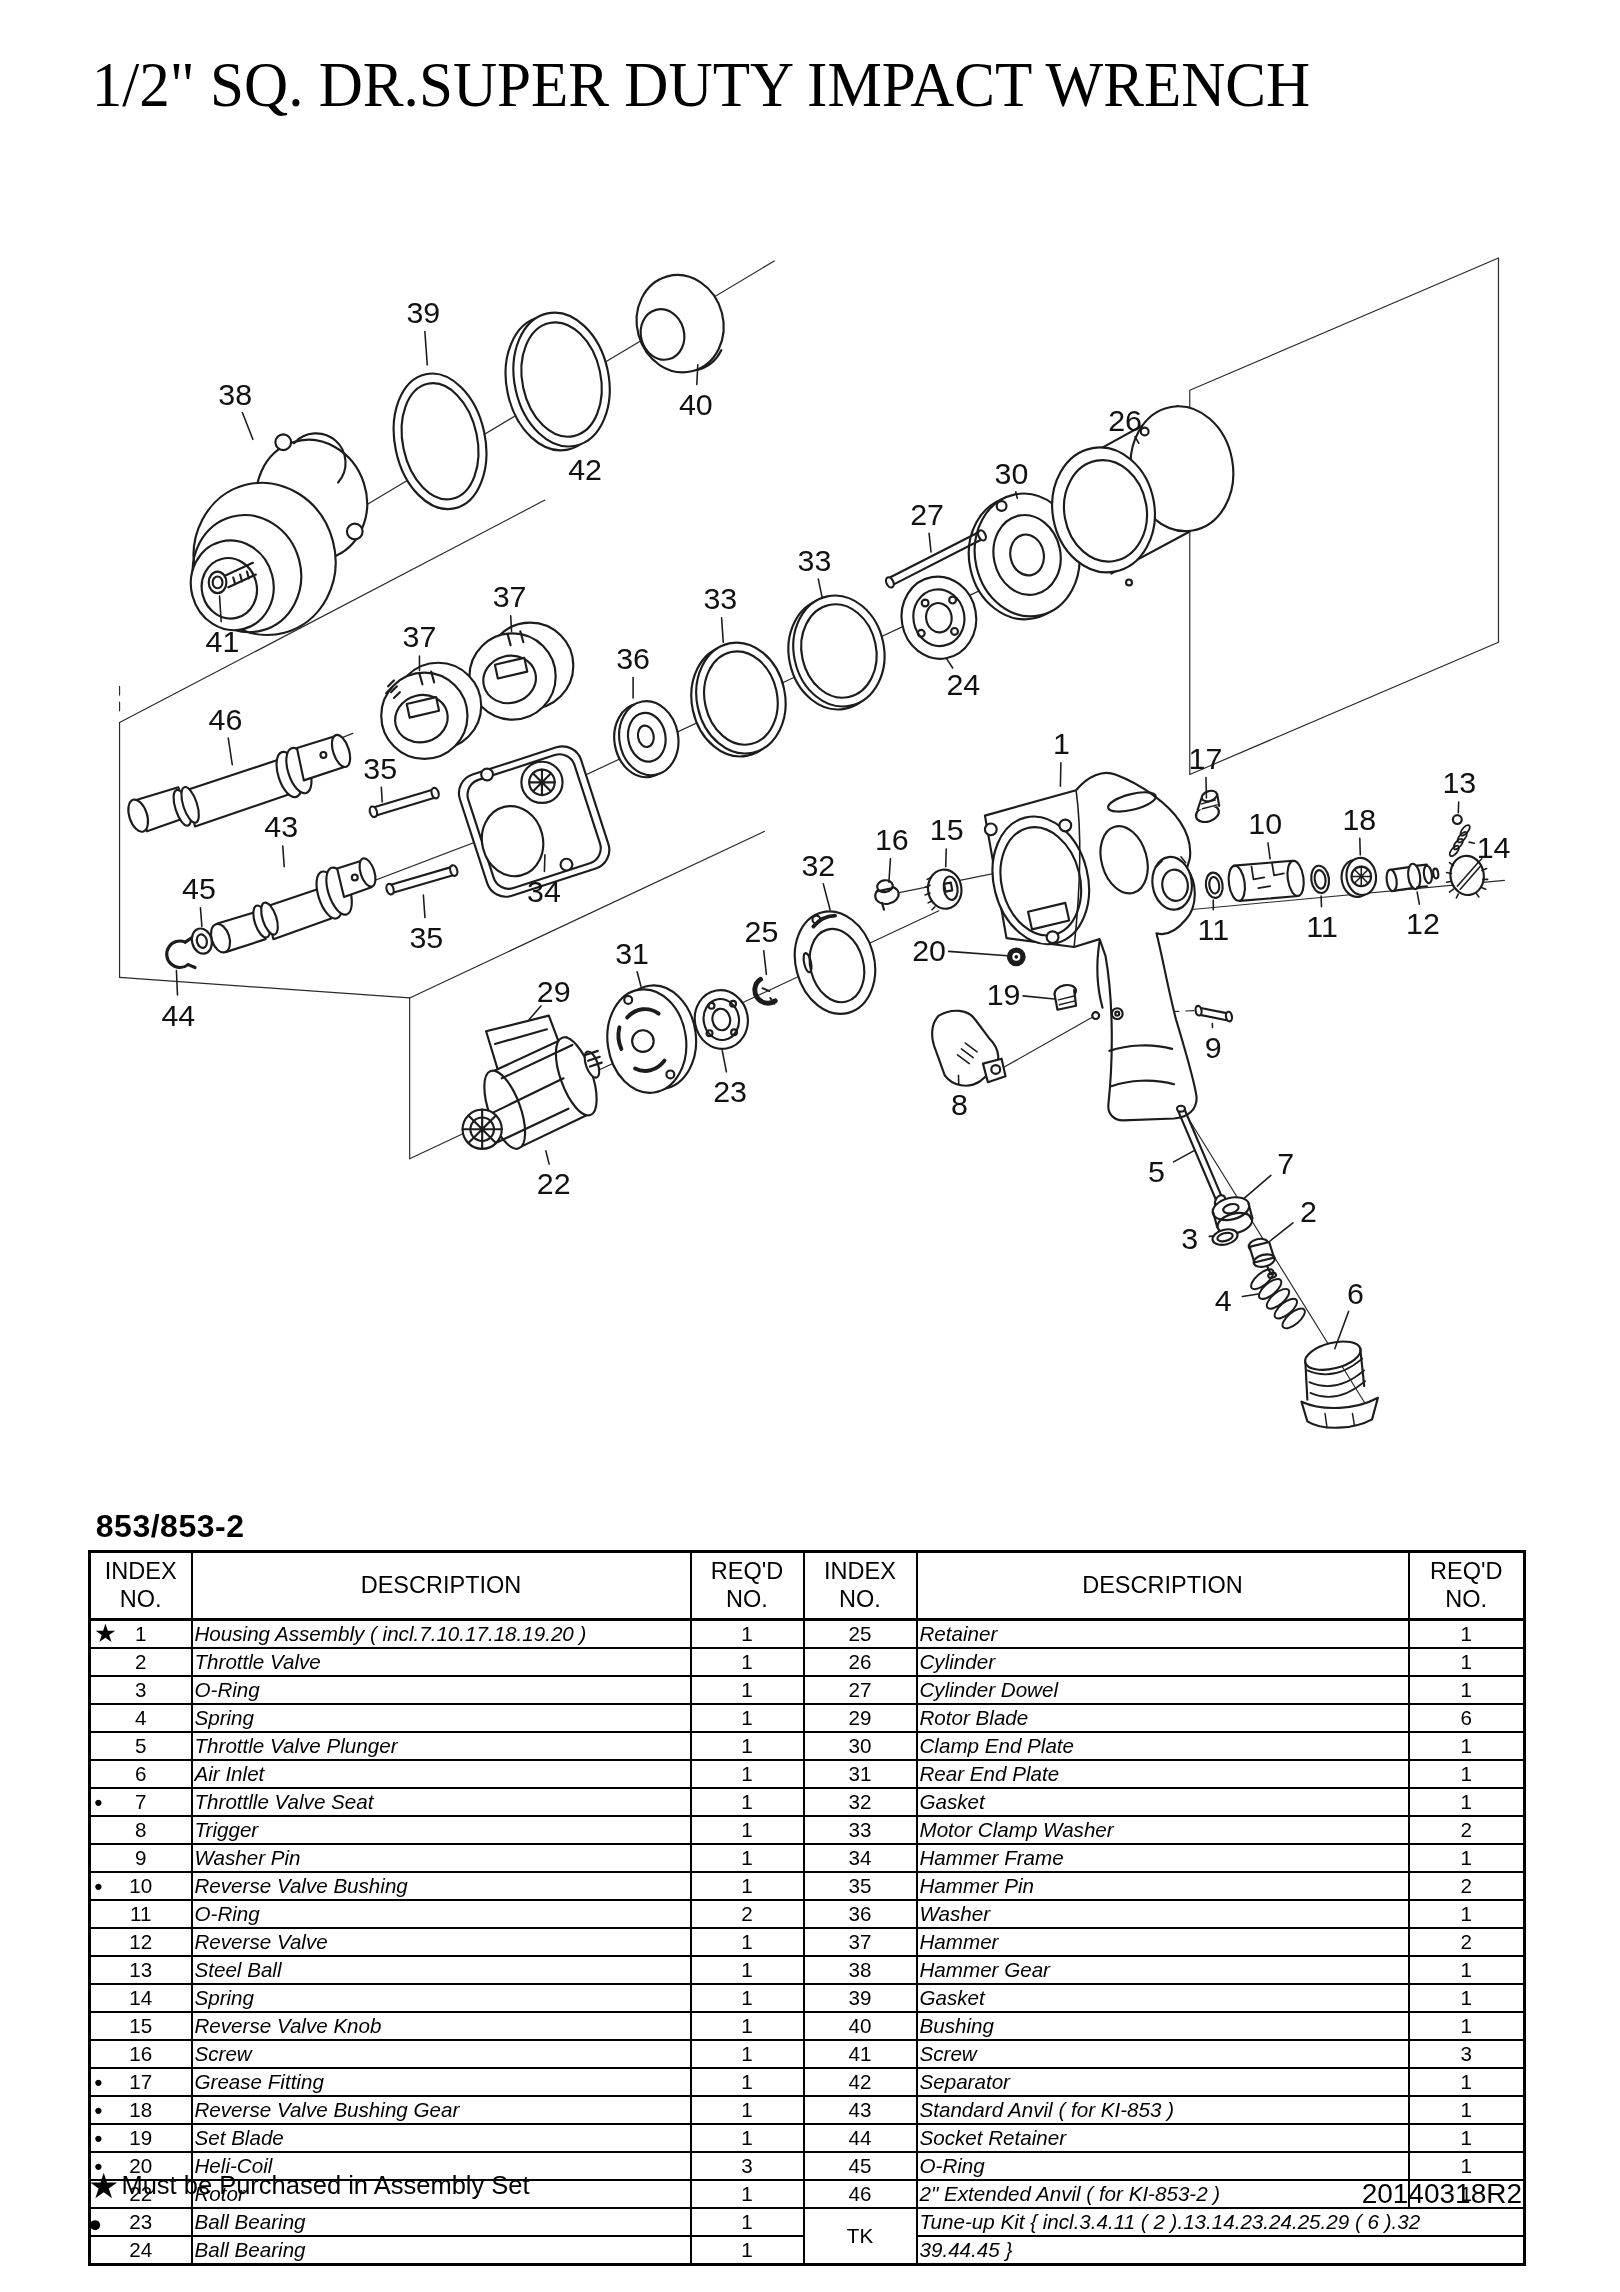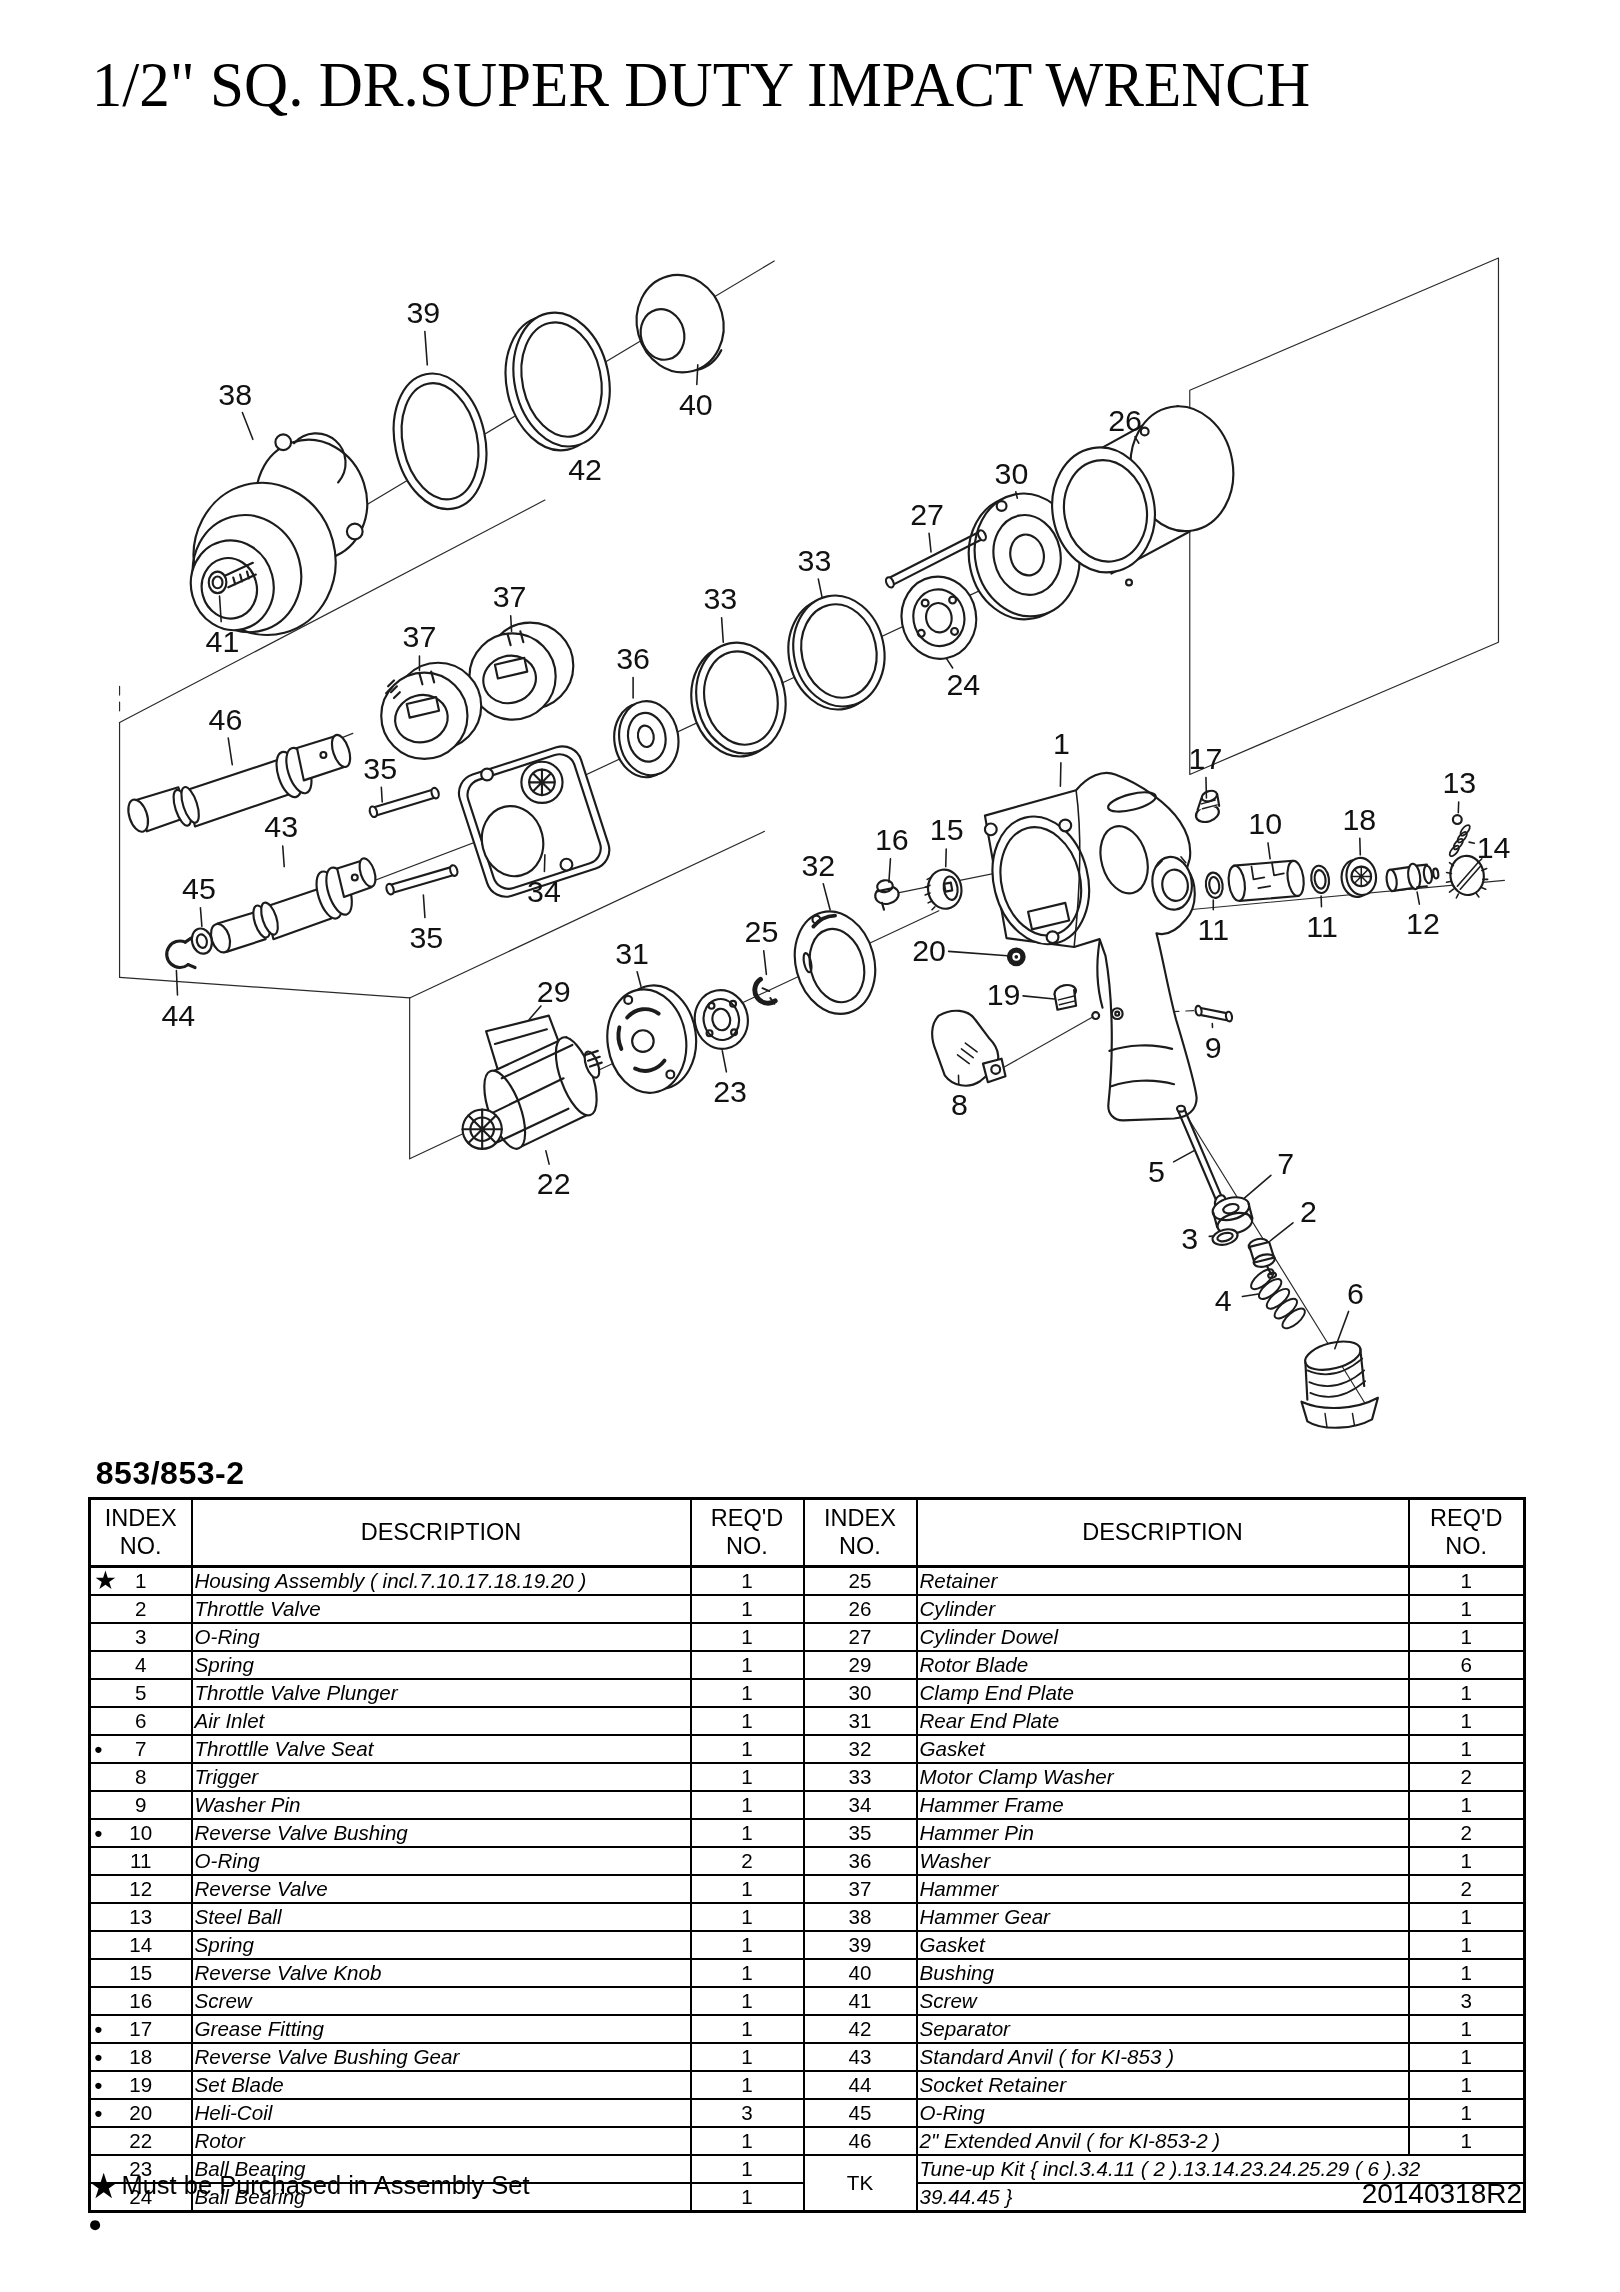--- a/index.html
+++ b/index.html
@@ -3,21 +3,21 @@
 <meta charset="utf-8">
 <style>
   html,body{margin:0;padding:0;background:#888;}
   .page{position:relative;width:1620px;height:2293px;background:#fff;font-family:"Liberation Sans",sans-serif;color:#000;overflow:hidden;margin:0 auto;}
   .doc-title{position:absolute;top:49px;left:0;width:1402px;text-align:center;
     font-family:"Liberation Serif",serif;font-size:63px;font-weight:400;white-space:nowrap;
     transform:scaleX(.97);transform-origin:center;}
   .diagram-svg{position:absolute;left:0;top:147px;}
   .diagram-svg *{vector-effect:none;}
   .callout-text{font-family:"Liberation Sans",sans-serif;font-size:31px;fill:#111;}
-  .tablewrap{position:absolute;left:88px;top:1455px;width:1254px;}
+  .tablewrap{position:absolute;left:88px;top:1508px;width:1254px;}
   .model{font-size:32px;font-weight:700;letter-spacing:0.5px;margin:0 0 4.9px 7.8px;font-family:"Liberation Sans",sans-serif;}
   table.parts{border-collapse:collapse;width:1434px;table-layout:fixed;border:3.9px solid #000;}
   table.parts th{font-size:23.5px;font-weight:400;white-space:pre-line;line-height:1.18;padding:4.9px 0;border:2px solid #000;border-bottom:3.9px solid #000;}
   table.parts td{font-size:20.6px;border:2px solid #000;height:21.6px;padding:1px 2px;overflow:hidden;white-space:nowrap;}
   td.c-index{text-align:center;position:relative;}
   td.c-desc{text-align:left;padding-left:11.8px;font-style:italic;}
   td.c-qty{text-align:center;}
   .mark{position:absolute;left:2.9px;top:50%;transform:translateY(-50%);line-height:1;}
   .mark.star{font-size:25.5px;}
   .mark.dot{font-size:14.7px;}

